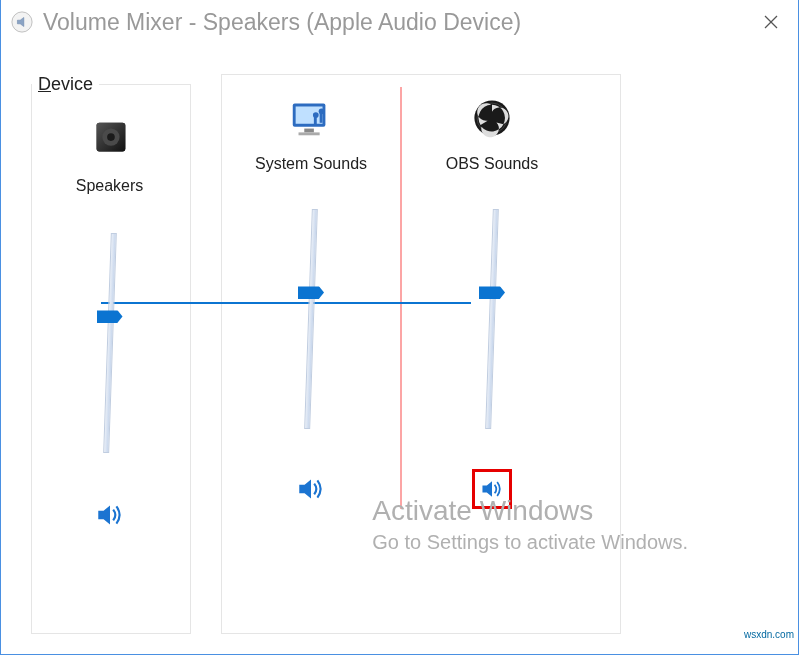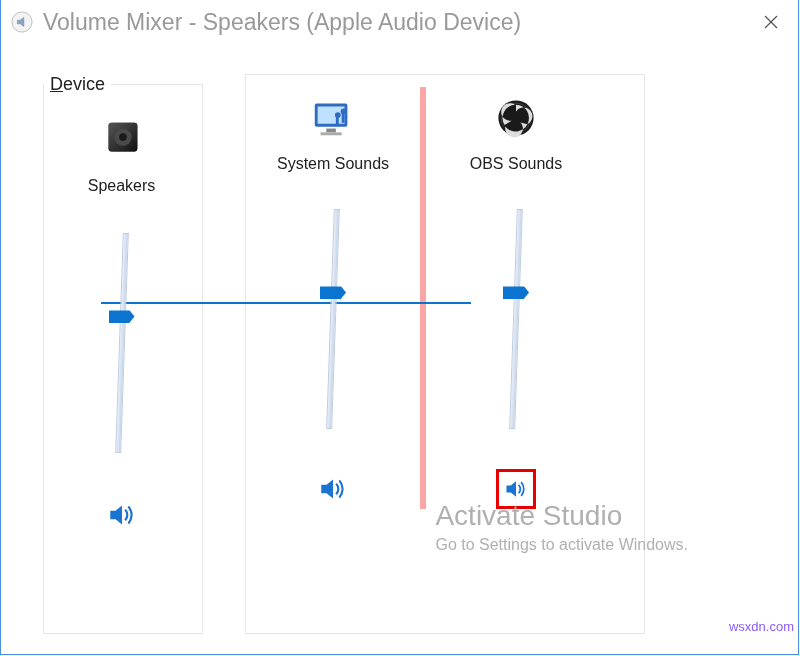--- a/index.html
+++ b/index.html
@@ -45,35 +45,34 @@
       display:flex;
       gap: 30px;
       position: relative;
     }
 
     fieldset {
       border: 1px solid #e5e5e5;
       border-radius: 0;
       padding: 12px 0 20px 0;
       min-height: 560px;
-      margin-left: 12px;
     }
     fieldset.device { width:160px; }
     fieldset.applications { width:400px; }
     legend {
       padding: 0 6px;
       color: #222;
       font-size: 18px;
     }
     legend .accel { text-decoration: underline; }
 
     .columns { display:flex; }
     .col {
       width: 180px;
-      border-right: 6px solid #fca5a5;
+      border-right: 2px solid #fca5a5;
       display:flex;
       flex-direction:column;
       align-items:center;
       gap:10px;
       padding-top: 6px;
     }
     .device .col { width:155px; border-right:none;gap:12px; }
     .applications .col:last-child { border-right:none; }
 
     .app-icon {
@@ -125,25 +124,25 @@
     
     .watermark {
       position:absolute;
       right: 110px;
       bottom: 100px;
       text-align:left;
       color:#b0b0b0;
       pointer-events:none;
     }
     .watermark .l1 { font-size:28px; }
-    .watermark .l2 { font-size:16px; margin-top:4px; }
+    .watermark .l2 { font-size:20px; margin-top:4px; }
     .corner-mark {
       position:absolute;
-      right:4px; bottom:20px;
-      color:#8b5cf6; font-size:13px;
+      right:4px; bottom:14px;
+      color:#0369a1; font-size:10px;
       writing-mode: horizontal-tb;
     }
   </style>
 </head>
 <body>
 
 <div class="window">
   <div class="titlebar">
     <span class="titlebar-icon">
       <svg viewBox="0 0 24 24" width="22" height="22">
@@ -250,17 +249,17 @@
               <path d="M21 7 q6 8 0 16" stroke="#1b74d1" stroke-width="2" fill="none"></path>
             </svg>
           </div>
         </div>
 
       </div>
     </fieldset>
   </div>
 
   <div class="watermark">
-    <div class="l1">Activate Studio</div>
+    <div class="l1">Activate Windows</div>
     <div class="l2">Go to Settings to activate Windows.</div>
   </div>
   <div class="corner-mark">wsxdn.com</div>
 </div>
 
 </body></html>

